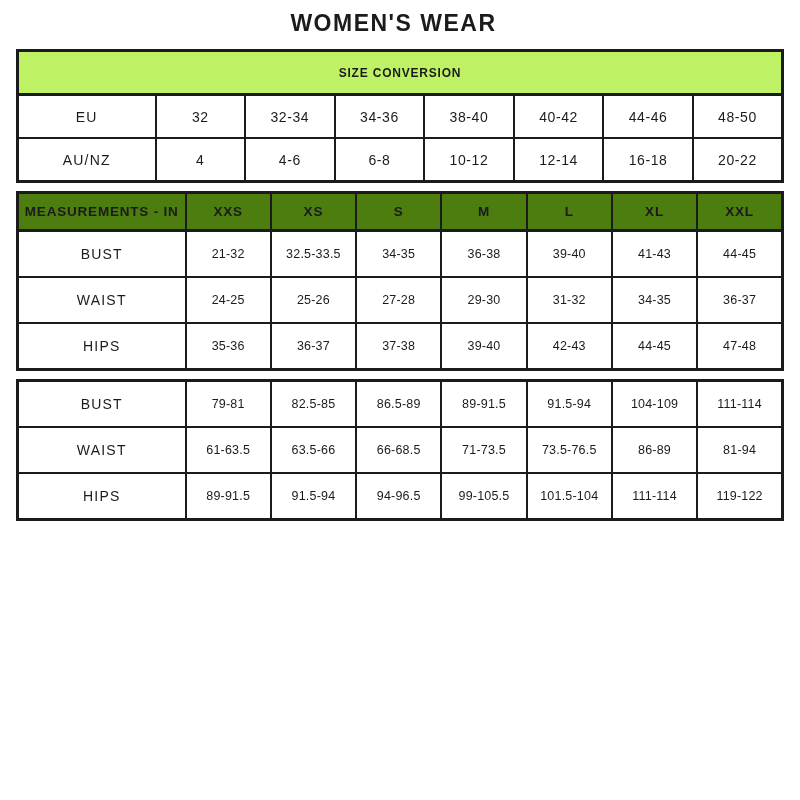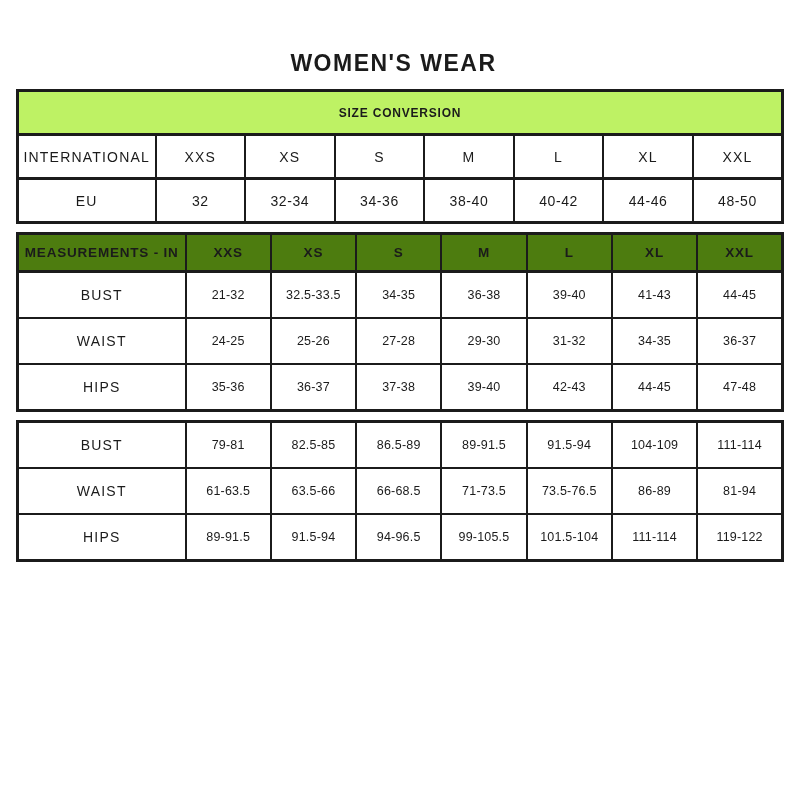--- a/index.html
+++ b/index.html
@@ -9,21 +9,20 @@
     height: 800px;
     background: #ffffff;
     font-family: "Liberation Sans", sans-serif;
     color: #1b1b1b;
     overflow: hidden;
   }
   .page {
     box-sizing: border-box;
     width: 800px;
     padding: 6px 29px 0 16px;
-    margin-top: 40px;
   }
   .page-title {
     text-align: center;
     font-size: 23px;
     font-weight: bold;
     letter-spacing: 1.5px;
     margin: 4px 0 12px 0;
     color: #1b1b1b;
   }
   table {
@@ -103,39 +102,39 @@
         <col>
         <col>
         <col>
         <col>
         <col>
       </colgroup>
       <tbody>
         <tr>
           <th class="band" colspan="8">SIZE CONVERSION</th>
         </tr>
-        <tr class="colhead-row">
-          <th>INTERNATIONAL</th>
-          <th>XXS</th>
-          <th>XS</th>
-          <th>S</th>
-          <th>M</th>
-          <th>L</th>
-          <th>XL</th>
-          <th>XXL</th>
-        </tr>
         <tr>
           <td class="rowlabel">EU</td>
           <td class="val">32</td>
           <td class="val">32-34</td>
           <td class="val">34-36</td>
           <td class="val">38-40</td>
           <td class="val">40-42</td>
           <td class="val">44-46</td>
           <td class="val">48-50</td>
+        </tr>
+        <tr>
+          <td class="rowlabel">AU/NZ</td>
+          <td class="val">4</td>
+          <td class="val">4-6</td>
+          <td class="val">6-8</td>
+          <td class="val">10-12</td>
+          <td class="val">12-14</td>
+          <td class="val">16-18</td>
+          <td class="val">20-22</td>
         </tr>
       </tbody>
     </table>
 
   <table class="meas">
       <colgroup>
         <col style="width: 168px;">
         <col>
         <col>
         <col>

